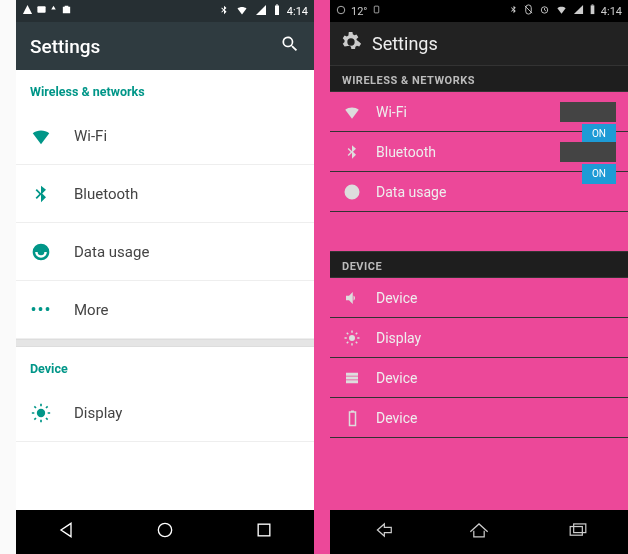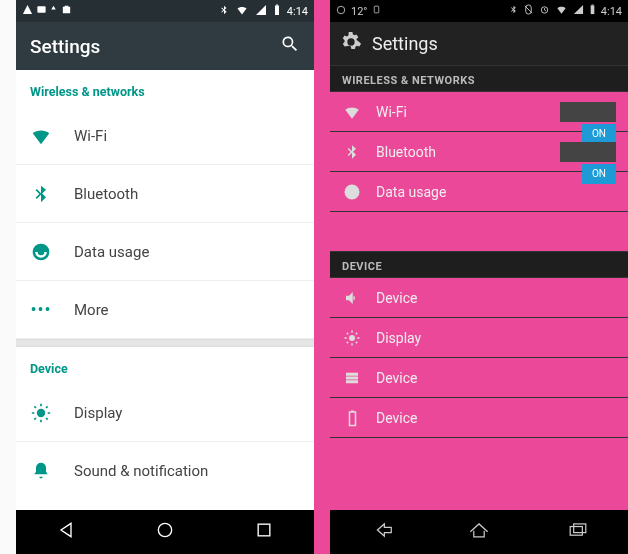--- a/index.html
+++ b/index.html
@@ -179,28 +179,20 @@
 
     <div class="l-row">
       <span class="icn">
           <svg viewBox="0 0 24 24" width="20" height="20">
             <circle cx="12" cy="12" r="5"></circle>
             <path d="M12 1v3M12 20v3M1 12h3M20 12h3M4 4l2 2M18 18l2 2M4 20l2-2M18 6l2-2" stroke="currentColor" stroke-width="2"></path>
           </svg>
         </span>
       <span>Display</span>
     </div>
-    <div class="l-row" style="border-bottom:none;">
-      <span class="icn">
-          <svg viewBox="0 0 24 24" width="20" height="20">
-            <path d="M12 2a6 6 0 00-6 6v5l-2 3h16l-2-3V8a6 6 0 00-6-6zM10 19a2 2 0 004 0z"></path>
-          </svg>
-        </span>
-      <span>Sound &amp; notification</span>
-    </div>
   </div>
 
   <div class="l-nav">
     <span><svg viewBox="0 0 24 24">
           <path d="M18 4v16L6 12z" fill="none" stroke="#fff" stroke-width="1.6"></path>
         </svg></span>
     <span><svg viewBox="0 0 24 24">
           <circle cx="12" cy="12" r="8" fill="none" stroke="#fff" stroke-width="1.6"></circle>
         </svg></span>
     <span><svg viewBox="0 0 24 24">

